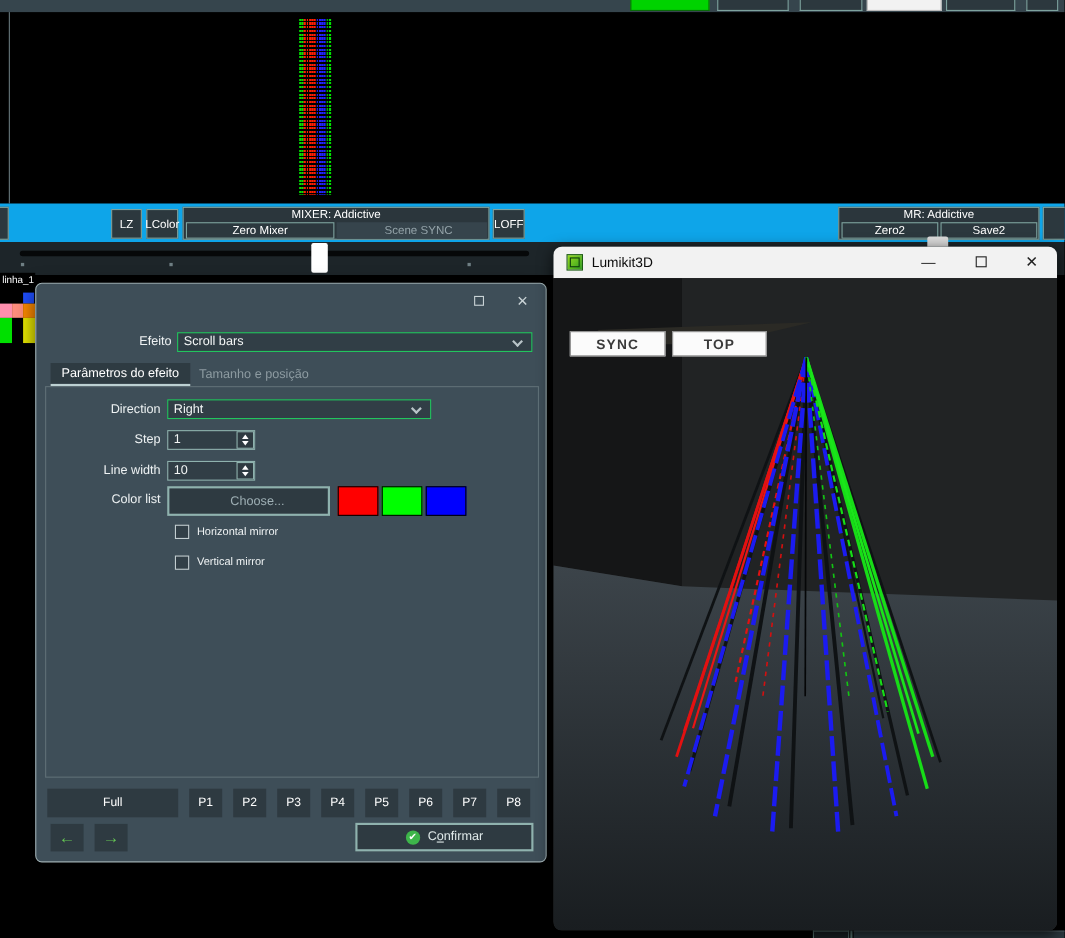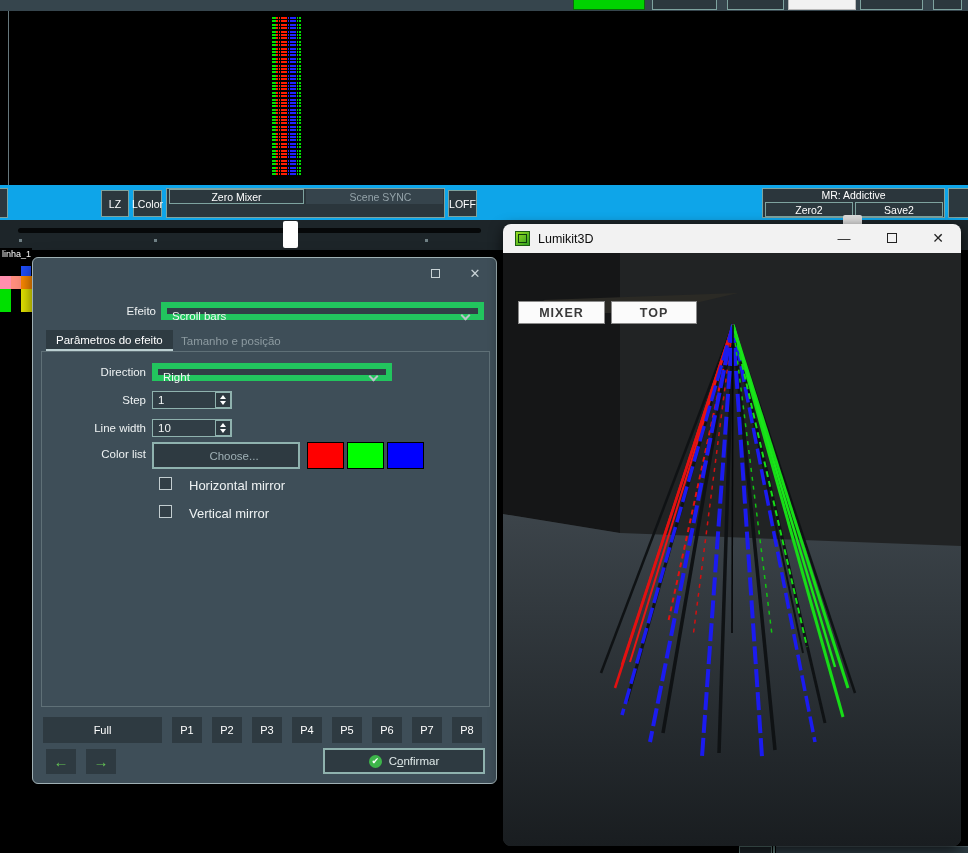--- a/index.html
+++ b/index.html
@@ -48,40 +48,40 @@
   .dlg-title{position:absolute;left:0;top:0;width:100%;height:30px;background:#2c3940;
              border-radius:5px 5px 0 0;display:flex;align-items:center;}
   .dlg-icon{width:18px;height:16px;margin-left:10px;border-radius:3px;
             background:radial-gradient(ellipse at 50% 68%, #ffe14d 0 28%, #ffa51e 48%, #3fae1f 70%, #0c5a10 100%);}
   .dlg-title-text{margin-left:8px;color:#fff;font-size:12px;font-weight:bold;}
   .dlg-ctrl{position:absolute;top:7px;width:18px;height:16px;color:#c9d3d6;font-size:12px;
             display:flex;align-items:center;justify-content:center;cursor:default;}
   .dlg-max{right:52px;} .dlg-close{right:12px;font-size:13px;}
   .maxbox{width:9px;height:9px;border:1px solid #c9d3d6;}
   .dlabel{position:absolute;color:#eef2f3;font-size:11.5px;text-align:right;}
-  .combo{position:absolute;height:18px;background:#313e46;border:6px solid #22c55e;color:#f2f5f5;
+  .combo{position:absolute;height:18px;background:#313e46;border:1px solid #22c55e;color:#f2f5f5;
          font-size:11.5px;line-height:16px;padding-left:5px;}
   .chev{position:absolute;right:9px;top:4px;width:7px;height:7px;border-right:2px solid #b9c4c8;
         border-bottom:2px solid #b9c4c8;transform:rotate(45deg);}
   .tab{position:absolute;top:72px;height:21px;font-size:11.5px;display:flex;align-items:center;
        justify-content:center;padding:0 10px;}
   .tab.active{background:#2e3b42;color:#fff;border-bottom:2px solid #bcd0d2;}
   .tab.inactive{color:#8d9ba1;}
   .dpanel{position:absolute;left:8px;top:93px;width:449px;height:356px;border:1px solid #5f7077;}
   .spin{position:absolute;height:18px;width:80px;background:#313e46;border:1px solid #8fb2ae;
         color:#f2f5f5;font-size:11.5px;line-height:16px;padding-left:5px;}
   .spinbtn{position:absolute;right:0px;top:0px;width:16px;height:16px;border:1px solid #8fb2ae;
            background:#2e3a41;display:flex;flex-direction:column;align-items:center;justify-content:center;gap:2px;}
   .tri-up{width:0;height:0;border-left:3.5px solid transparent;border-right:3.5px solid transparent;border-bottom:4px solid #fff;}
   .tri-dn{width:0;height:0;border-left:3.5px solid transparent;border-right:3.5px solid transparent;border-top:4px solid #fff;}
   .choose-btn{position:absolute;height:27px;background:#2e3a41;border:2px solid #8fb2ae;color:#9fb0b5;
               font-size:11.5px;display:flex;align-items:center;justify-content:center;padding-left:16px;}
   .swatch{position:absolute;width:37px;height:27px;border:1px solid #000;}
   .checkbox{position:absolute;width:13px;height:13px;border:1px solid #c2cdd0;background:#323f47;}
-  .cblabel{position:absolute;color:#eef2f3;font-size:13px;margin-left:10px;}
+  .cblabel{position:absolute;color:#eef2f3;font-size:10px;}
   .pbtn{background:#2e3a41;color:#fff;font-size:11px;border:none;height:26px;display:flex;
         align-items:center;justify-content:center;}
   .full-btn{position:absolute;left:10px;top:459px;width:119px;height:26px;}
   .prow{position:absolute;left:139px;top:459px;display:flex;gap:10px;}
   .prow .pbtn{width:30px;}
   .arrow-btn{position:absolute;top:491px;width:30px;height:25px;background:#2e3a41;color:#64c454;
              font-size:15px;font-weight:bold;display:flex;align-items:center;justify-content:center;}
   .confirm-btn{position:absolute;left:290px;top:490px;width:162px;height:26px;background:#2e3a41;
                border:2px solid #8fb2ae;display:flex;align-items:center;justify-content:center;gap:7px;
                color:#dfe9e9;font-size:11.5px;}
@@ -140,20 +140,21 @@
       <div class="led-col" style="background-image: repeating-linear-gradient(rgb(34, 34, 255) 0px, rgb(34, 34, 255) 2px, transparent 2px, transparent 3.4px);"></div>
       <div class="led-col" style="background-image: repeating-linear-gradient(rgb(0, 228, 0) 0px, rgb(0, 228, 0) 2px, transparent 2px, transparent 3.4px);"></div>
       <div class="led-col" style="background-image: repeating-linear-gradient(rgb(0, 228, 0) 0px, rgb(0, 228, 0) 2px, transparent 2px, transparent 3.4px);"></div>
     </div>
 
   <div class="mixerbar">
     <div class="mbtn" style="left:-4px;top:3px;width:12px;height:30px;"></div>
     <div class="mbtn" style="left:101px;top:5px;width:28px;height:27px;">LZ</div>
     <div class="mbtn" style="left:133px;top:5px;width:29px;height:27px;">LColor</div>
     <div class="mgroup" style="left:166px;top:3px;width:279px;height:30px;">
+      <div class="mghead">MIXER: Addictive</div>
       <div class="mgrow">
         <div class="mgbtn" style="left:2px;width:135px;">Zero Mixer</div>
         <div class="mgbtn inactive" style="left:139px;width:137px;">Scene SYNC</div>
       </div>
     </div>
     <div class="mbtn" style="left:448px;top:5px;width:29px;height:27px;">LOFF</div>
     <div class="mgroup" style="left:762px;top:3px;width:183px;height:30px;">
       <div class="mghead">MR: Addictive</div>
       <div class="mgrow">
         <div class="mgbtn" style="left:2px;width:88px;">Zero2</div>
@@ -301,21 +302,21 @@
             <line x1="230" y1="72" x2="259" y2="504" stroke="#1b1bf0" stroke-width="4" stroke-dasharray="18 5"></line>
             <line x1="230" y1="72" x2="312" y2="489" stroke="#1b1bf0" stroke-width="3.5" stroke-dasharray="16 5"></line>
             <line x1="230" y1="72" x2="340" y2="464" stroke="#17dd17" stroke-width="3"></line>
             <line x1="230" y1="72" x2="345" y2="435" stroke="#17dd17" stroke-width="3"></line>
             <line x1="230" y1="72" x2="332" y2="414" stroke="#1ae51a" stroke-width="2.5"></line>
             <line x1="230" y1="72" x2="304" y2="394" stroke="#17dd17" stroke-width="2" stroke-dasharray="6 4"></line>
             <line x1="230" y1="72" x2="269" y2="382" stroke="#12c412" stroke-width="1.5" stroke-dasharray="4 5"></line>
             <line x1="230" y1="72" x2="229" y2="380" stroke="#050607" stroke-width="1.5"></line>
           </g>
       </svg>
-      <div class="vbtn menu-btn">MIXER</div>
+      <div class="vbtn menu-btn">SYNC</div>
       <div class="vbtn top-btn">TOP</div>
     </div>
   </div>
 
   <div class="bbox"></div>
   <div class="bdiv"></div>
   <div class="bstrip"></div>
 
 </div>
 

